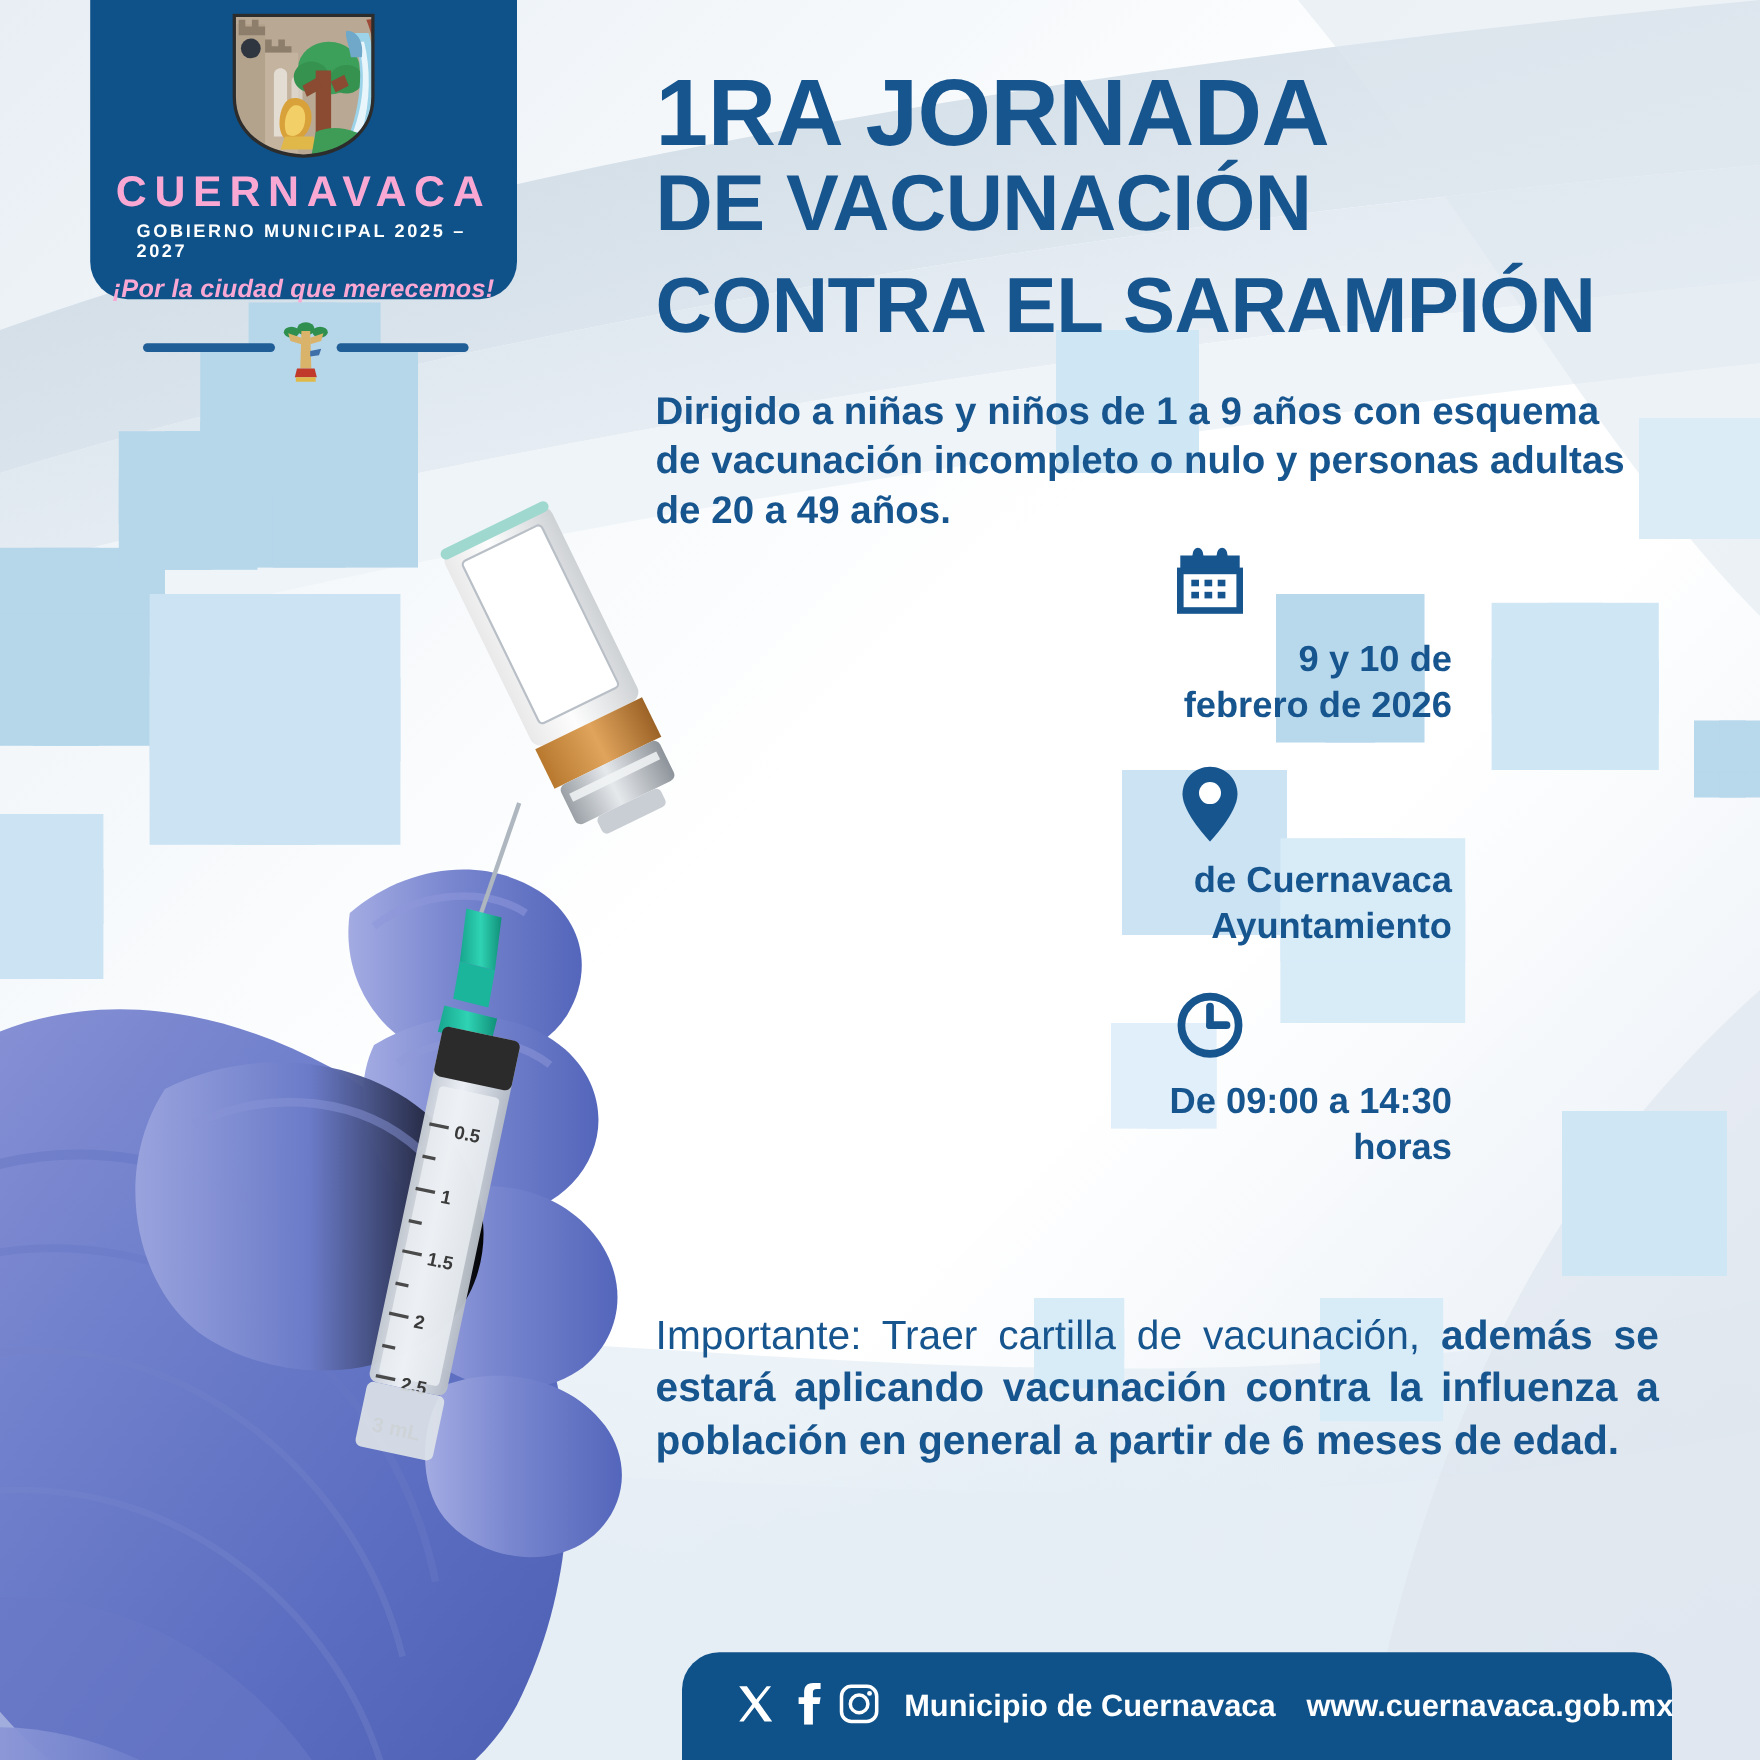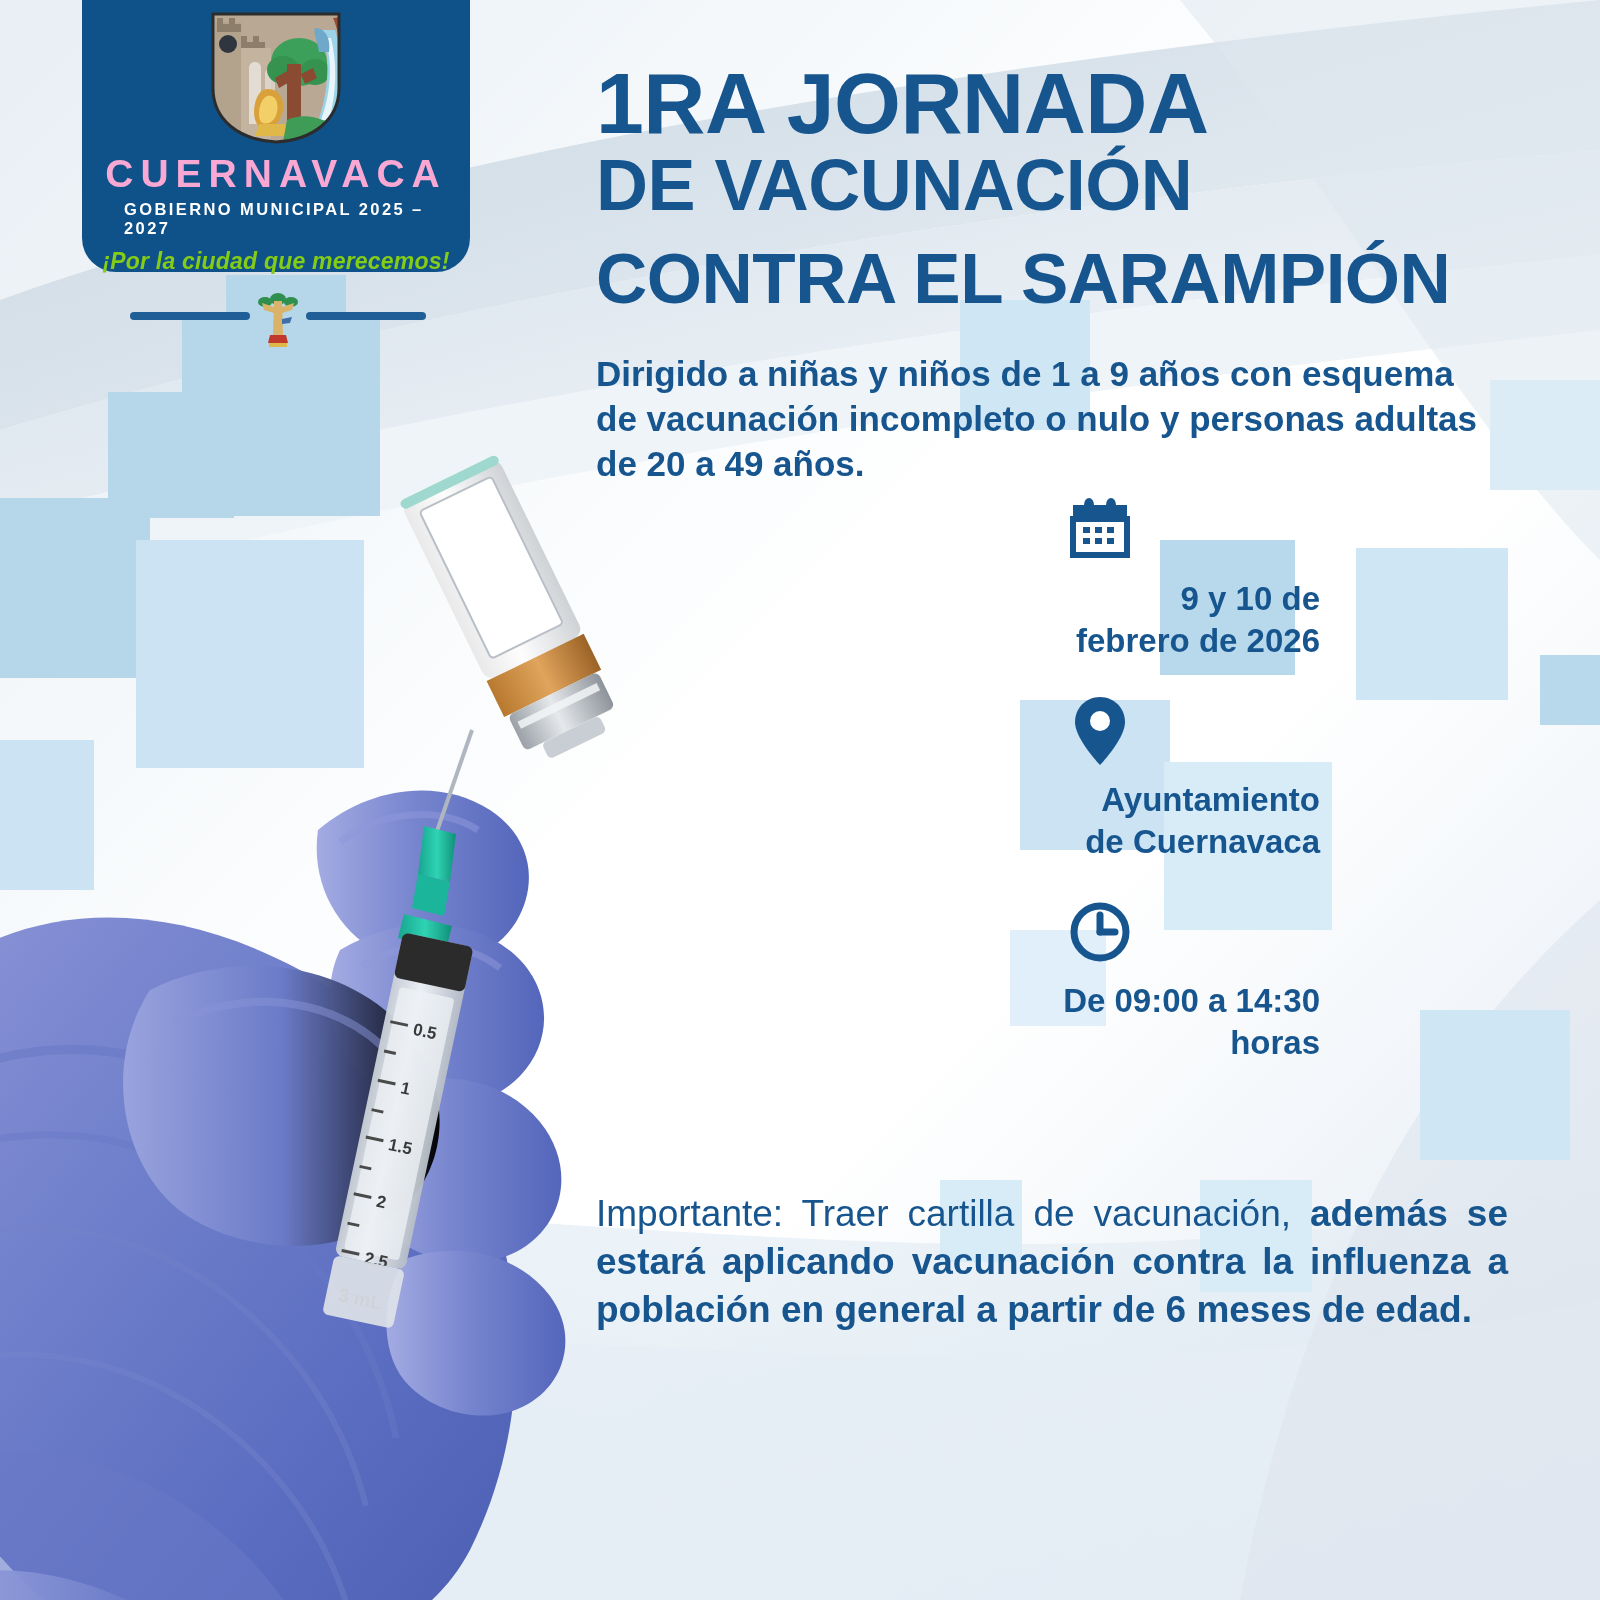--- a/index.html
+++ b/index.html
@@ -37,21 +37,21 @@
   .logo-name{
     color:#f9a8d4;font-size:39px;font-weight:700;letter-spacing:7px;
     line-height:1;margin-top:6px;font-family:"Liberation Sans",sans-serif;
   }
   .logo-sub{
     color:#ffffff;font-size:16.5px;font-weight:600;letter-spacing:2.4px;
     margin-top:7px;
     margin-left:42px;
   }
   .logo-slogan{
-    color:#84cc16;font-size:23px;font-weight:700;font-style:italic;
+    color:#f9a8d4;font-size:23px;font-weight:700;font-style:italic;
     margin-top:10px;letter-spacing:.2px;
   }
 
   
   .divider{position:absolute;left:130px;top:303px;width:296px;height:50px;}
   .divbar{position:absolute;top:9px;height:8px;background:#1f5e96;border-radius:4px;}
   .divbar.l{left:0;width:120px;}
   .divbar.r{left:176px;width:120px;}
   .divglyph{position:absolute;left:126px;top:-16px;width:44px;height:64px;}
 
@@ -380,22 +380,22 @@
     </div>
 
     <div class="info-item">
       <div class="info-icon">
         <svg width="58" height="72" viewBox="0 0 58 72">
           <path d="M29,2 C15,2 4,13 4,27 C4,44 29,70 29,70 C29,70 54,44 54,27 C54,13 43,2 29,2 Z" fill="#17558f"></path>
           <circle cx="29" cy="26" r="10" fill="#ffffff"></circle>
         </svg>
       </div>
       <div class="info-text">
+        <div>de Cuernavaca</div>
         <div>Ayuntamiento</div>
-        <div>de Cuernavaca</div>
       </div>
     </div>
 
     <div class="info-item">
       <div class="info-icon">
         <svg width="64" height="64" viewBox="0 0 64 64">
           <circle cx="32" cy="32" r="26" fill="none" stroke="#17558f" stroke-width="7"></circle>
           <line x1="32" y1="32" x2="32" y2="15" stroke="#17558f" stroke-width="7" stroke-linecap="round"></line>
           <line x1="32" y1="32" x2="47" y2="32" stroke="#17558f" stroke-width="7" stroke-linecap="round"></line>
         </svg>
@@ -405,14 +405,38 @@
         <div>horas</div>
       </div>
     </div>
 
   </div>
 
   <div class="importante">
     <span class="lead-in">Importante: Traer cartilla de vacunación,</span><span> además se estará aplicando vacunación contra la influenza a población en general a partir de 6 meses de edad.</span>
   </div>
 
+  <div class="footer">
+    <div class="social">
+      <span>
+        <svg width="38" height="38" viewBox="0 0 38 38">
+          <path d="M4,3 L16,19 L4,35 L8,35 L18,22 L27,35 L34,35 L21.5,17.5 L33,3 L29,3 L19.5,15 L11,3 Z" fill="#ffffff"></path>
+        </svg>
+      </span>
+      <span>
+        <svg width="28" height="38" viewBox="0 0 28 38">
+          <path d="M19,13 L19,9 C19,6.5 19.8,5.5 22.5,5.5 L26,5.5 L26,0 L19.5,0
+                   C13,0 11,3.5 11,9 L11,13 L6,13 L6,19 L11,19 L11,38 L19,38 L19,19 L25,19 L26,13 Z" fill="#ffffff"></path>
+        </svg>
+      </span>
+      <span>
+        <svg width="38" height="38" viewBox="0 0 38 38">
+          <rect x="3" y="3" width="32" height="32" rx="9" fill="none" stroke="#ffffff" stroke-width="3.2"></rect>
+          <circle cx="19" cy="19" r="8" fill="none" stroke="#ffffff" stroke-width="3.2"></circle>
+          <circle cx="28.5" cy="9.5" r="2.2" fill="#ffffff"></circle>
+        </svg>
+      </span>
+    </div>
+    <div class="footer-text">Municipio de Cuernavaca</div>
+    <div class="footer-url">www.cuernavaca.gob.mx</div>
+  </div>
 
 </div>
 
 </body></html>

